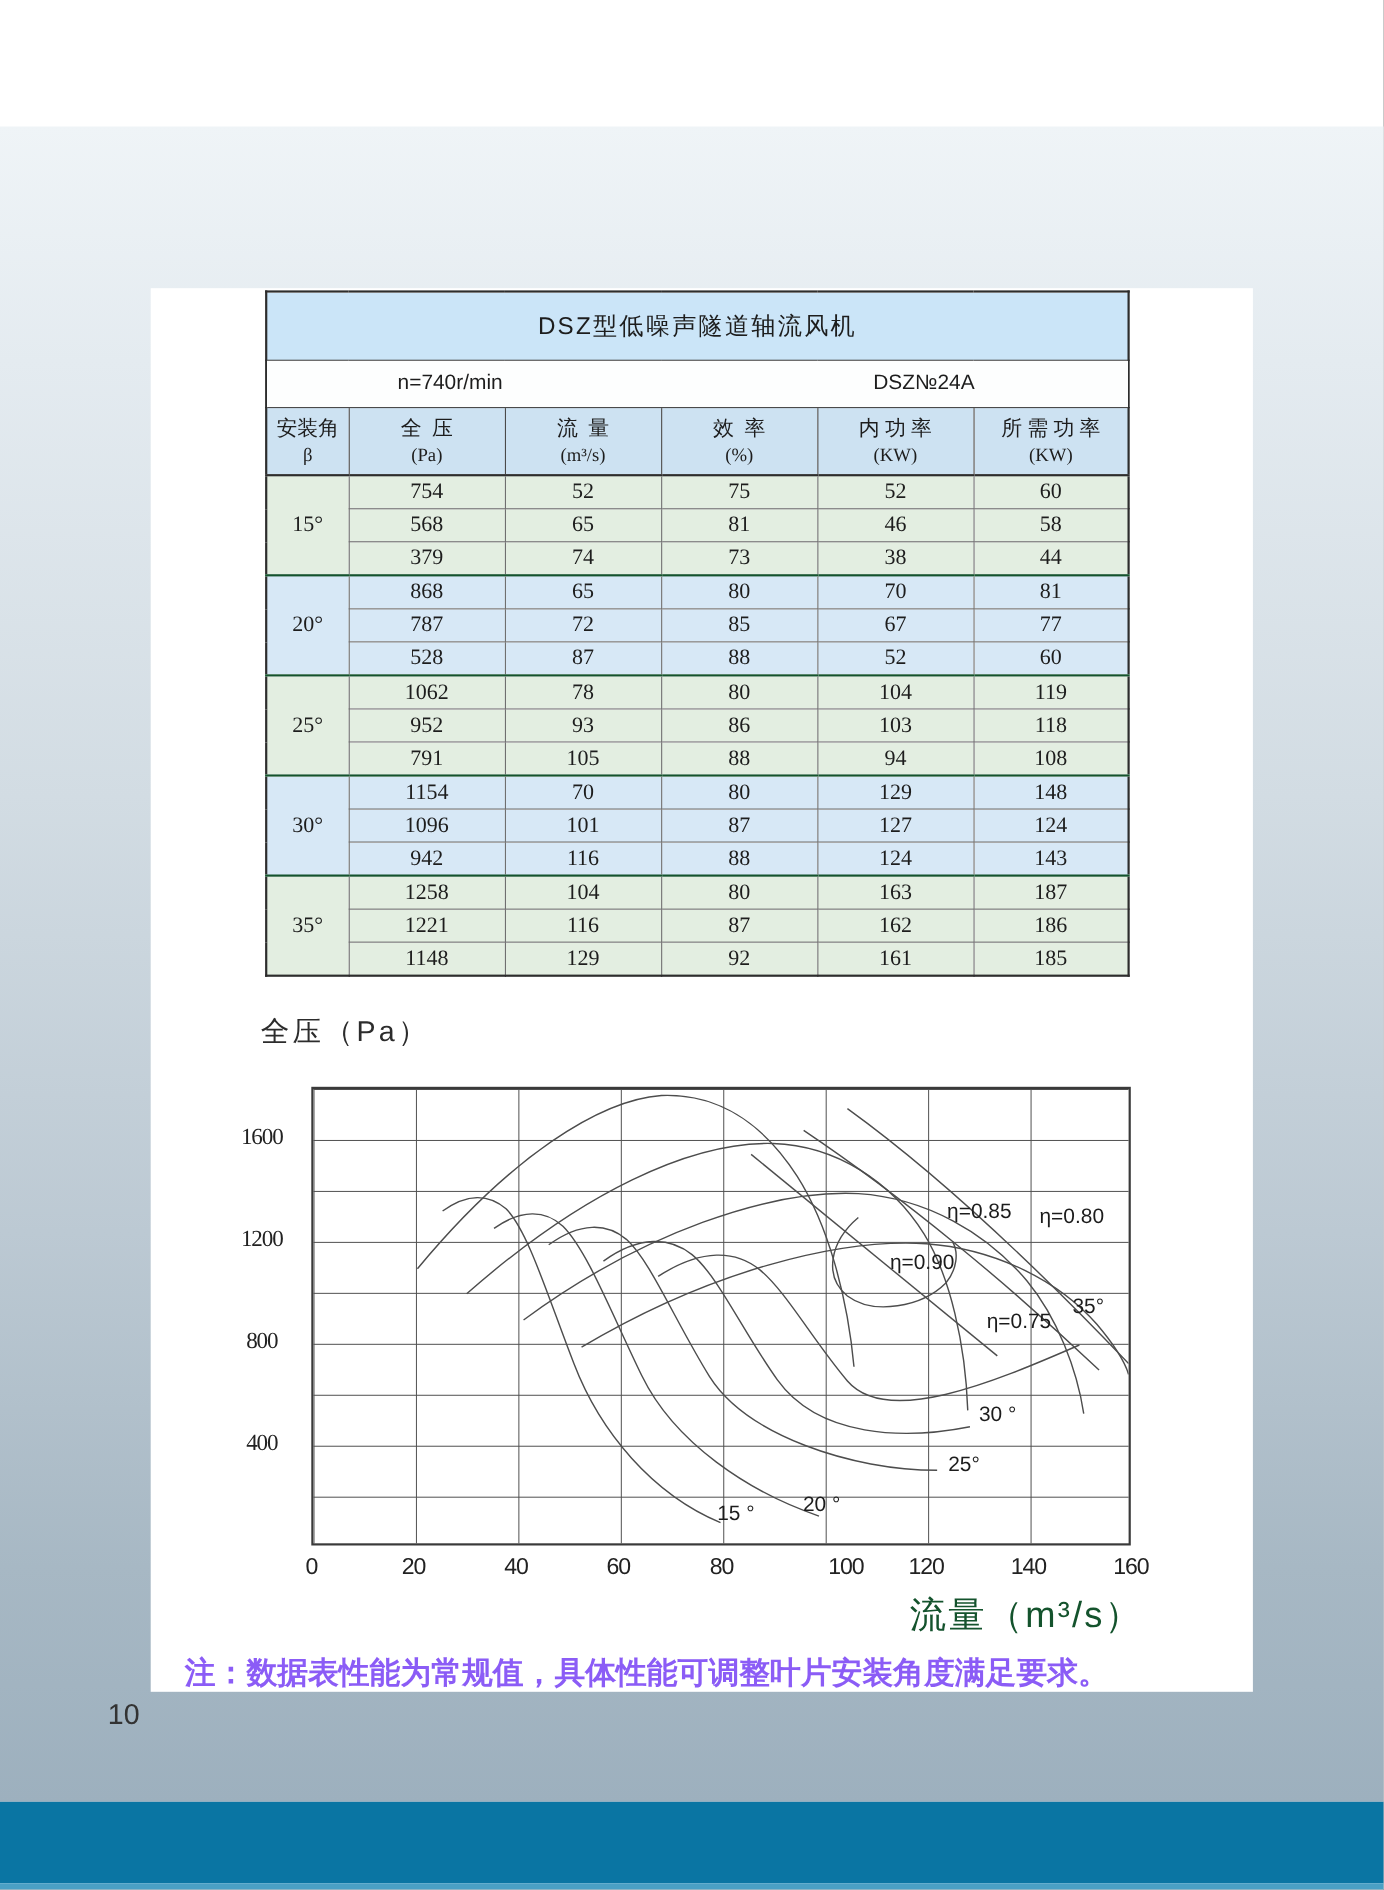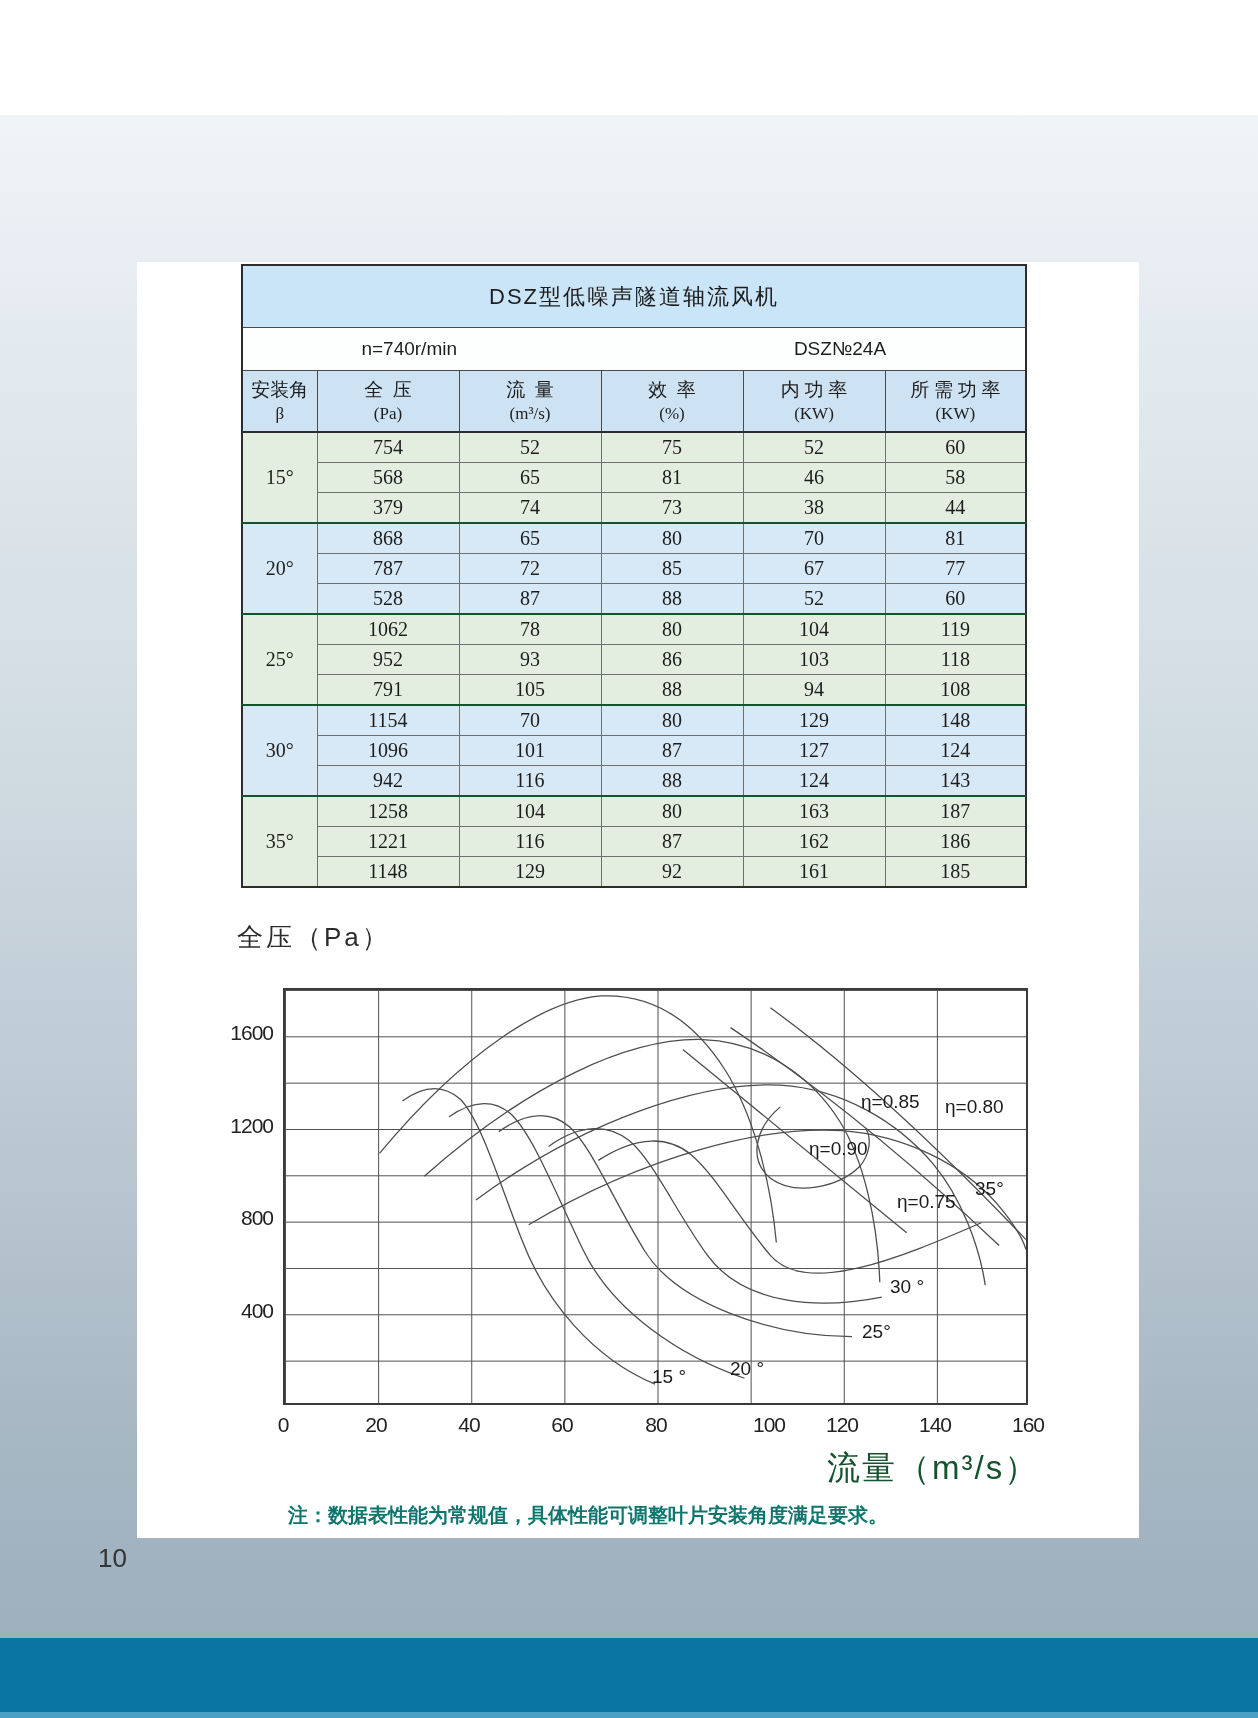--- a/index.html
+++ b/index.html
@@ -62,28 +62,28 @@
 
   
   .ylabel{position:absolute;left:100px;top:658px;font-size:26px;color:#2c2c2c;letter-spacing:3px;}
   .plot{position:absolute;left:146px;top:726px;width:745px;height:417px;
         border:2px solid #3a3a3a;box-sizing:border-box;
         background-image:
           linear-gradient(90deg,#4f4f4f 1px,transparent 1px),
           linear-gradient(180deg,#4f4f4f 1px,transparent 1px);
         background-size:93.125px 100%,100% 46.333px;}
   .plot svg{position:absolute;left:0;top:0;width:100%;height:100%;}
-  .ytick{position:absolute;width:70px;left:66px;text-align:right;font-size:21px;color:#222;
-         font-family:Liberation Sans, sans-serif;letter-spacing:-1px;}
+  .ytick{position:absolute;width:70px;left:66px;text-align:center;font-size:21px;color:#222;
+         font-family:Liberation Serif, serif;letter-spacing:-1px;}
   .xtick{position:absolute;width:60px;top:1151px;text-align:center;font-size:21px;color:#222;letter-spacing:-1px;}
   .ann{position:absolute;font-size:19px;color:#1c1c1c;white-space:nowrap;}
   .xlabel{position:absolute;left:690px;top:1184px;font-size:33px;color:#14532d;letter-spacing:2px;white-space:nowrap;}
 
   .note{position:absolute;left:0;top:1240px;width:1002px;text-align:center;
-        font-size:20px;font-weight:bold;color:#0f766e;transform:translateX(-50px);}
+        font-size:28px;font-weight:bold;color:#8b5cf6;transform:translateX(-50px);}
 
   .pagenum{position:absolute;left:98px;top:1428px;font-size:26px;color:#333;
         font-family:Liberation Sans, sans-serif;}
 
   
   .ftr-blue{position:absolute;left:0;top:1638px;width:1258px;height:74px;background:#0a75a3;}
   .ftr-strip{position:absolute;left:0;top:1712px;width:1258px;height:6px;background:#4aa0c5;}
 </style>
 </head>
 <body>

